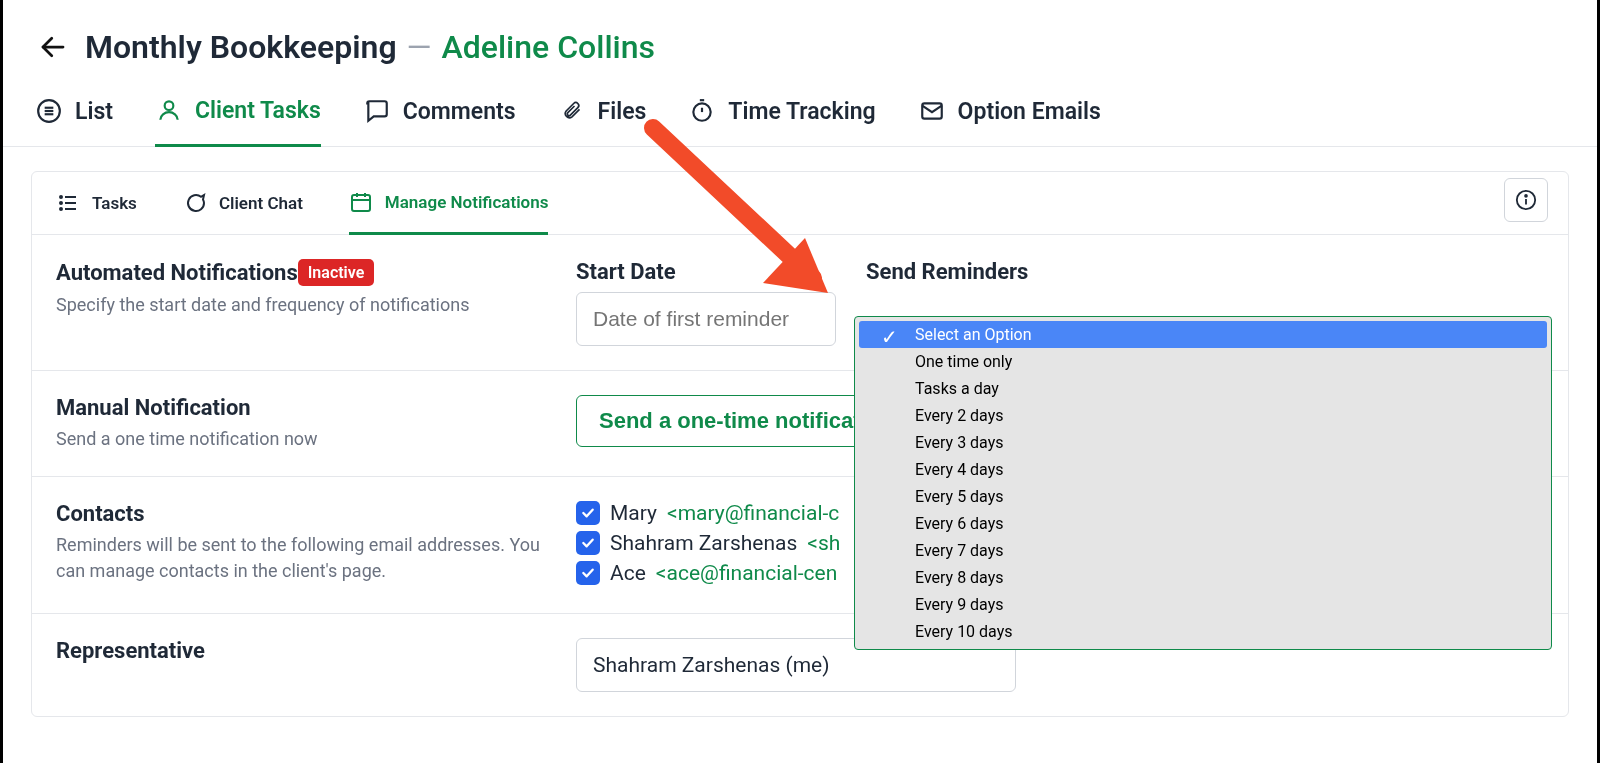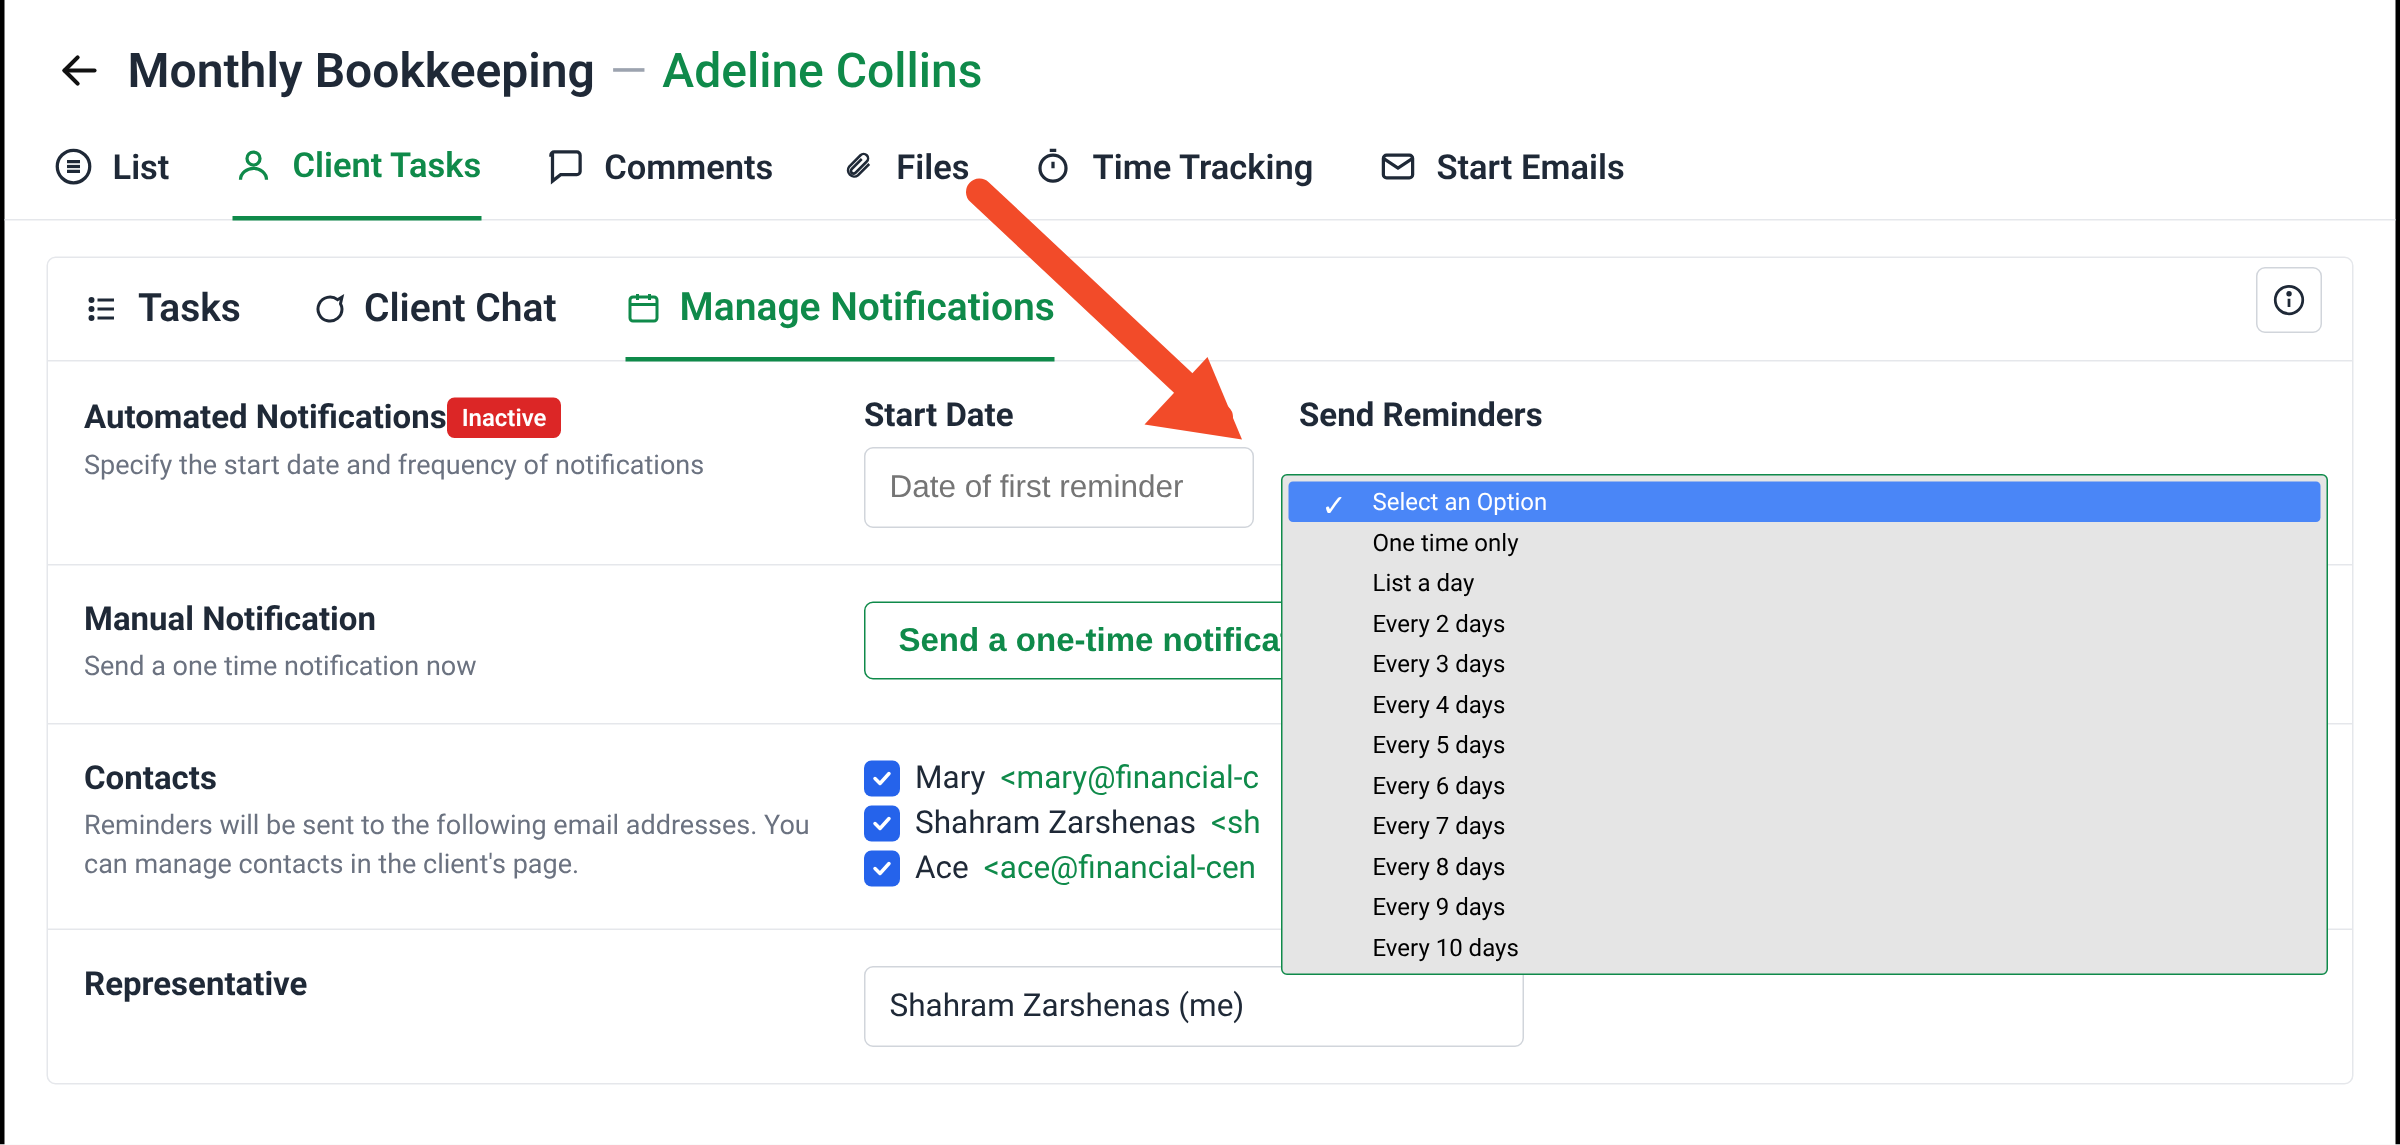--- a/index.html
+++ b/index.html
@@ -55,21 +55,21 @@
   }
   .subtabs {
     display:flex; gap: 46px;
     padding: 18px 24px 0 24px;
     border-bottom: 1px solid #e5e7eb;
     align-items:center;
     position:relative;
   }
   .subtab {
     display:flex; align-items:center; gap:12px;
-    font-size:26px; font-weight:600; color:#1f2937;
+    font-size:17px; font-weight:600; color:#1f2937;
     padding-bottom: 18px; cursor:pointer;
   }
   .subtab.active { color:#0f8a4a; border-bottom: 3px solid #0f8a4a; margin-bottom:-1px;}
   .info-btn {
     position:absolute; right:20px; top:6px;
     width:44px; height:44px; border:1px solid #d1d5db; border-radius:6px;
     display:flex; align-items:center; justify-content:center; cursor:pointer;
   }
   .form-section {
     display:flex;
@@ -209,21 +209,21 @@
       </span>
       <span>Time Tracking</span>
     </div>
     <div class="top-tab">
       <span class="ticon">
         <svg width="26" height="26" viewBox="0 0 24 24" fill="none" stroke="#1f2937" stroke-width="2">
             <rect x="3" y="5" width="18" height="14" rx="2"></rect>
             <polyline points="3 7 12 13 21 7"></polyline>
           </svg>
       </span>
-      <span>Start Emails</span>
+      <span>Option Emails</span>
     </div>
   </div>
 
   <div class="content-area">
     <div class="panel">
 
       <div class="subtabs">
         <div class="subtab">
           <span>
             <svg width="24" height="24" viewBox="0 0 24 24" fill="none" stroke="#1f2937" stroke-width="2">
@@ -345,21 +345,21 @@
           <div class="select-box">Shahram Zarshenas (me)</div>
         </div>
       </div>
 
     </div>
   </div>
 
   <div class="dropdown-open" id="dropdown-list">
       <div class="opt selected">Select an Option</div>
       <div class="opt">One time only</div>
-      <div class="opt">List a day</div>
+      <div class="opt">Tasks a day</div>
       <div class="opt">Every 2 days</div>
       <div class="opt">Every 3 days</div>
       <div class="opt">Every 4 days</div>
       <div class="opt">Every 5 days</div>
       <div class="opt">Every 6 days</div>
       <div class="opt">Every 7 days</div>
       <div class="opt">Every 8 days</div>
       <div class="opt">Every 9 days</div>
       <div class="opt">Every 10 days</div>
     </div>

